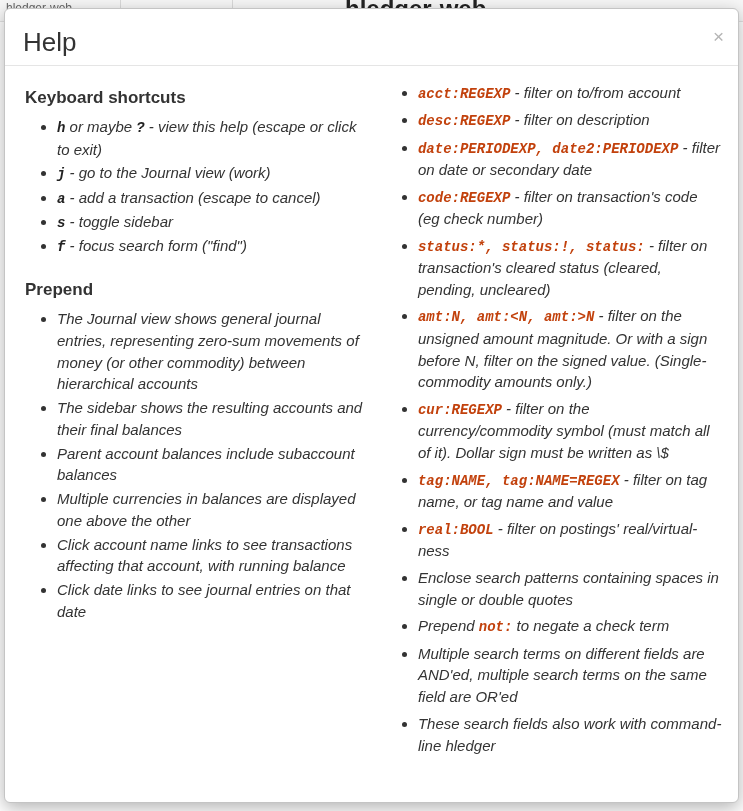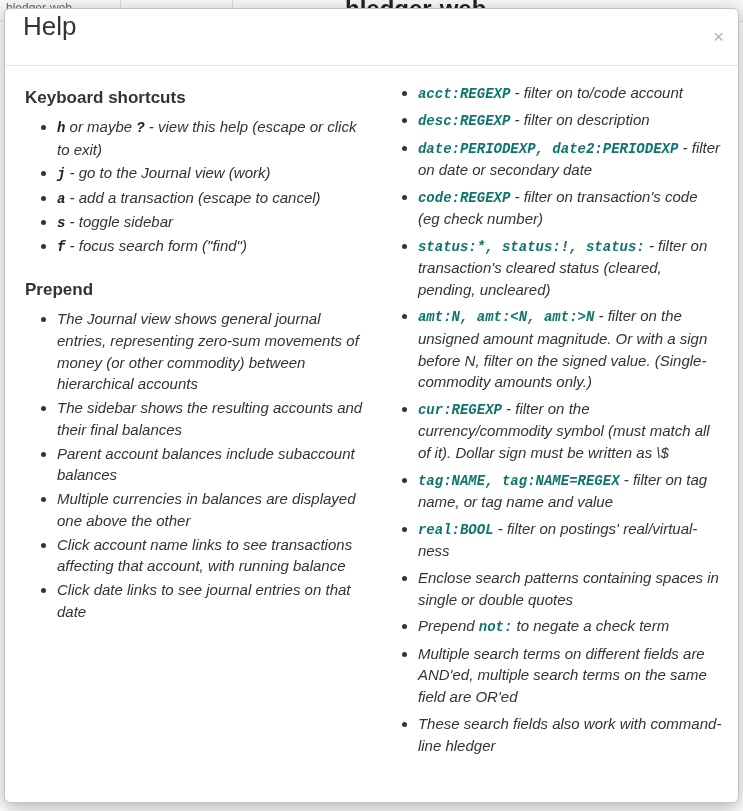--- a/index.html
+++ b/index.html
@@ -67,21 +67,21 @@
     overflow: hidden;
   }
   .modal-header {
     position: relative;
     height: 57px;
     border-bottom: 1px solid #e5e5e5;
   }
   .modal-title {
     position: absolute;
     left: 18px;
-    top: 4px;
+    top: 20px;
     font-size: 26px;
     color: #333;
     font-weight: normal;
     margin: 0;
     line-height: 1;
   }
   .close-btn {
     position: absolute;
     right: 14px;
     top: 18px;
@@ -126,21 +126,21 @@
     line-height: 1.45;
     margin-bottom: 2px;
     font-style: italic;
   }
   ul.blist.search li { margin-bottom: 5px; }
 
   code, .mono {
     font-family: "Liberation Mono", "DejaVu Sans Mono", monospace;
     font-size: 14px;
     font-weight: bold;
-    color: #0f766e;
+    color: #c2410c;
   }
   .kbd {
     font-family: "Liberation Mono", "DejaVu Sans Mono", monospace;
     font-weight: bold;
     font-size: 14px;
     color: #222;
   }
   .footer-space { height: 38px; }
 </style>
 </head>
@@ -201,21 +201,21 @@
             <li>Multiple currencies in balances are displayed one above the other</li>
             <li>Click account name links to see transactions affecting that account, with running balance</li>
             <li>Click date links to see journal entries on that date</li>
           </ul>
         </div>
 
         <div class="col-right">
           <ul class="blist search">
             <li>
               <span class="mono">acct:REGEXP</span>
-              <span>- filter on to/code account</span>
+              <span>- filter on to/from account</span>
             </li>
             <li>
               <span class="mono">desc:REGEXP</span>
               <span>- filter on description</span>
             </li>
             <li>
               <span class="mono">date:PERIODEXP, date2:PERIODEXP</span>
               <span>- filter on date or secondary date</span>
             </li>
             <li>

